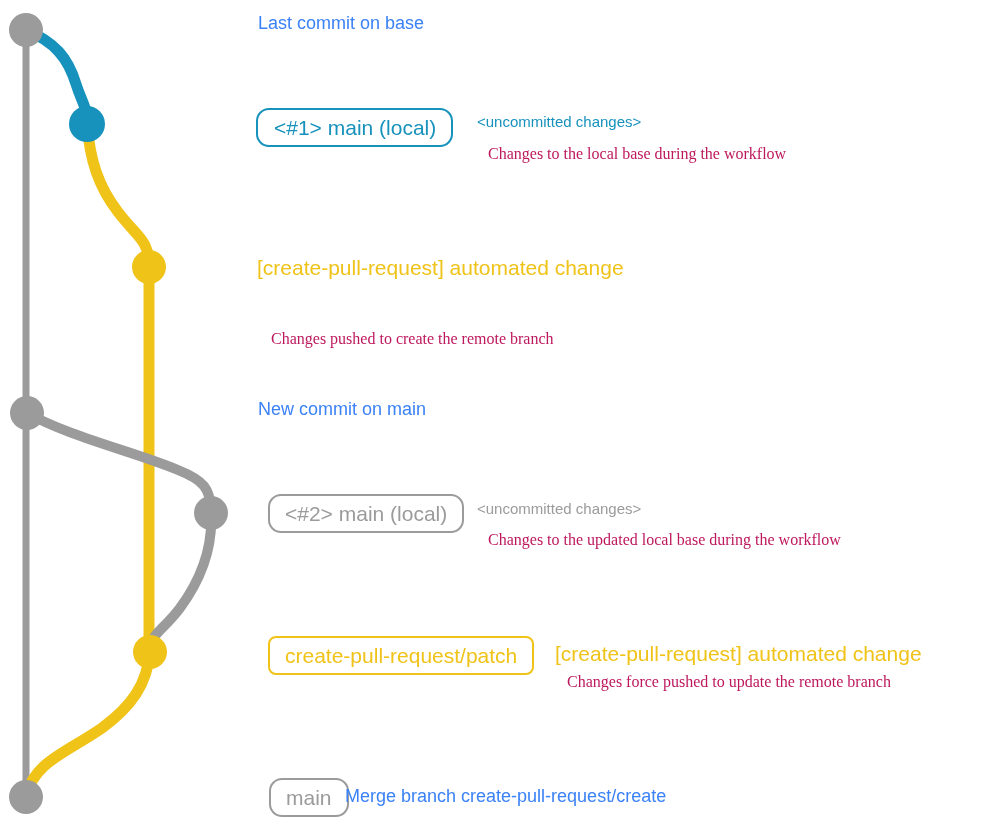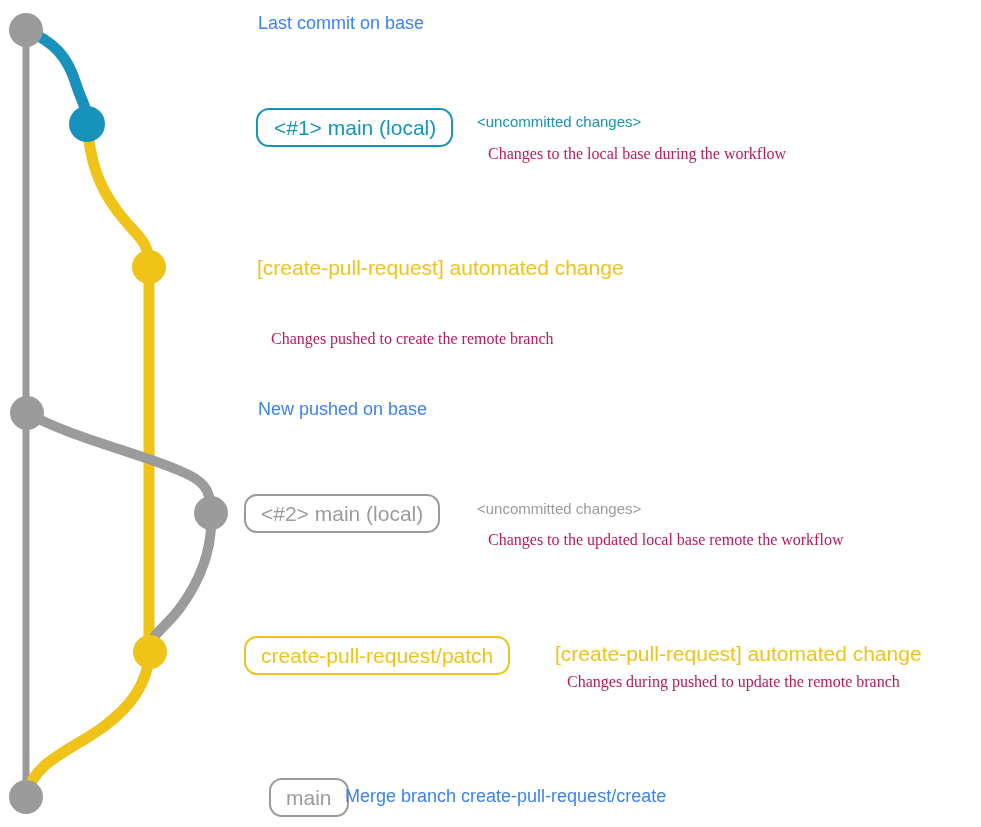--- a/index.html
+++ b/index.html
@@ -59,24 +59,24 @@
 
 <div class="abs sans heading" style="left:258px; top:13px;">Last commit on base</div>
 
 <div class="abs sans badge blue" style="left:256px; top:108px;padding-left:16px;">&lt;#1&gt; main (local)</div>
 <div class="abs sans status blue" style="left:477px; top:113px;">&lt;uncommitted changes&gt;</div>
 <div class="abs serif note" style="left:488px; top:145px;">Changes to the local base during the workflow</div>
 
 <div class="abs sans title yellow" style="left:257px; top:256px;">[create-pull-request] automated change</div>
 <div class="abs serif note" style="left:271px; top:288px;margin-top:42px;">Changes pushed to create the remote branch</div>
 
-<div class="abs sans heading" style="left:258px; top:399px;">New pushed on base</div>
+<div class="abs sans heading" style="left:258px; top:399px;">New commit on main</div>
 
-<div class="abs sans badge gray" style="left:244px; top:494px;">&lt;#2&gt; main (local)</div>
+<div class="abs sans badge gray" style="left:268px; top:494px;">&lt;#2&gt; main (local)</div>
 <div class="abs sans status gray" style="left:477px; top:500px;">&lt;uncommitted changes&gt;</div>
-<div class="abs serif note" style="left:488px; top:531px;">Changes to the updated local base remote the workflow</div>
+<div class="abs serif note" style="left:488px; top:531px;">Changes to the updated local base during the workflow</div>
 
-<div class="abs sans badge yellow" style="left:244px; top:636px;">create-pull-request/patch</div>
+<div class="abs sans badge yellow" style="left:268px; top:636px;border-radius:8px;">create-pull-request/patch</div>
 <div class="abs sans title yellow" style="left:555px; top:642px;">[create-pull-request] automated change</div>
-<div class="abs serif note" style="left:567px; top:673px;">Changes during pushed to update the remote branch</div>
+<div class="abs serif note" style="left:567px; top:673px;">Changes force pushed to update the remote branch</div>
 
 <div class="abs sans badge gray" style="left:269px; top:778px;">main</div>
 <div class="abs sans heading" style="left:345px; top:786px;">Merge branch create-pull-request/create</div>
 
 </body></html>

